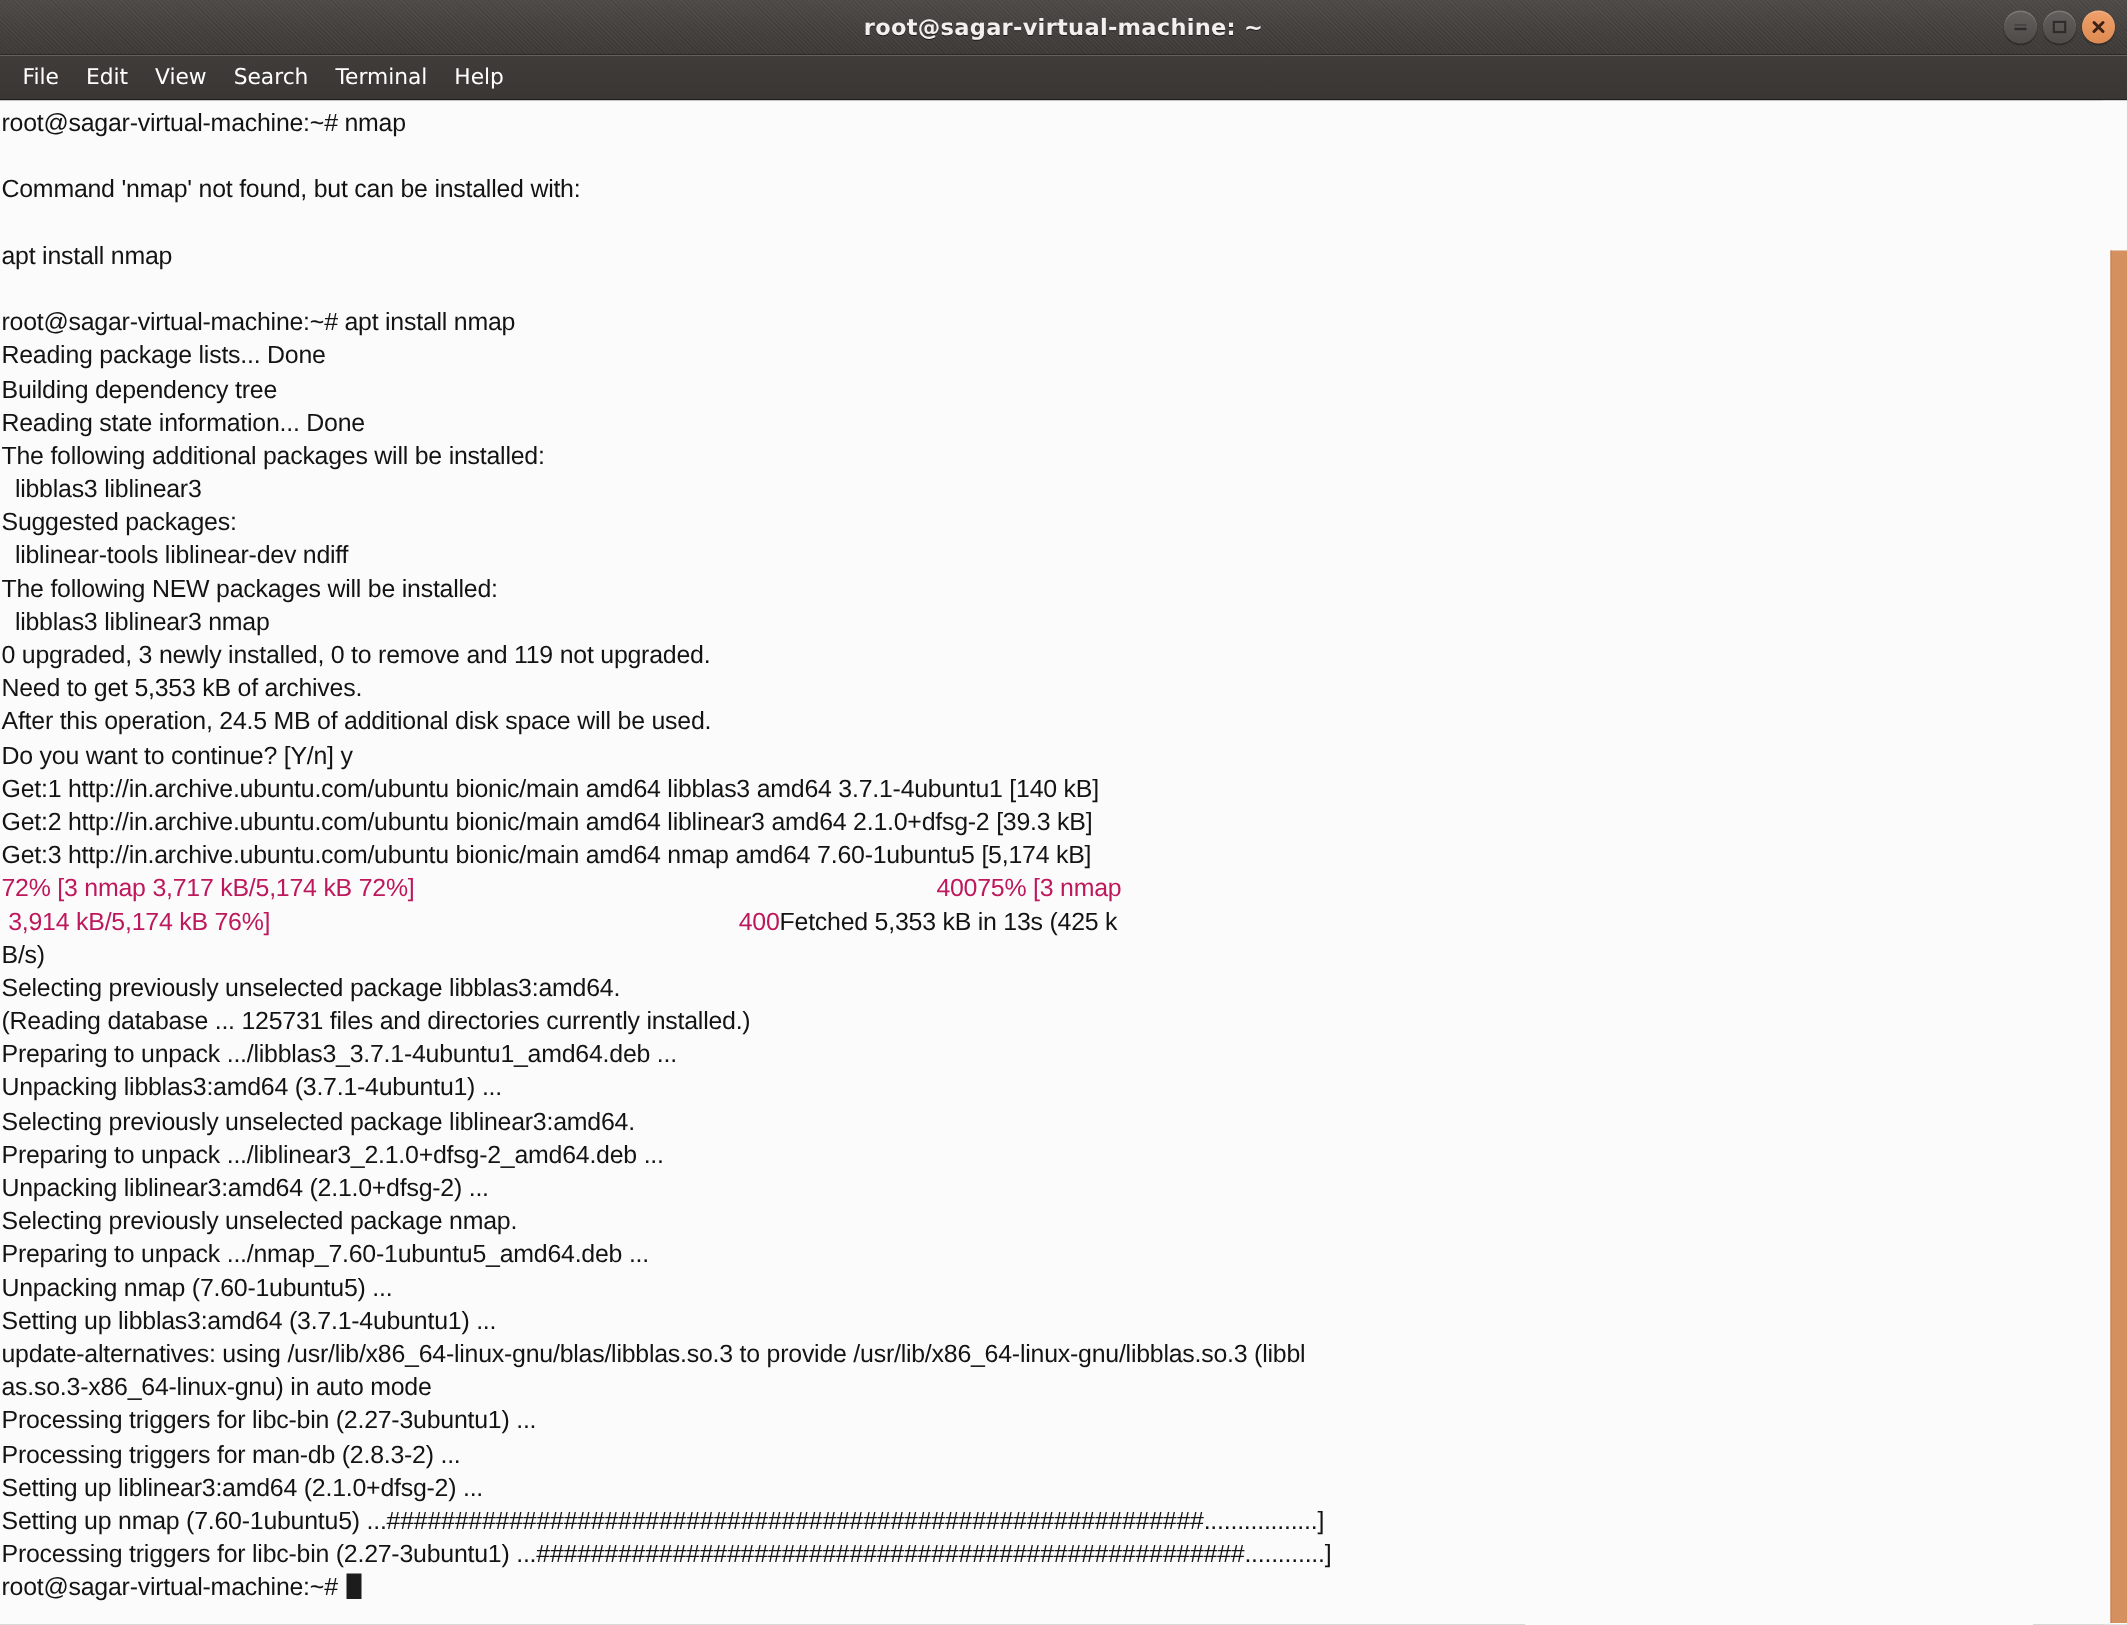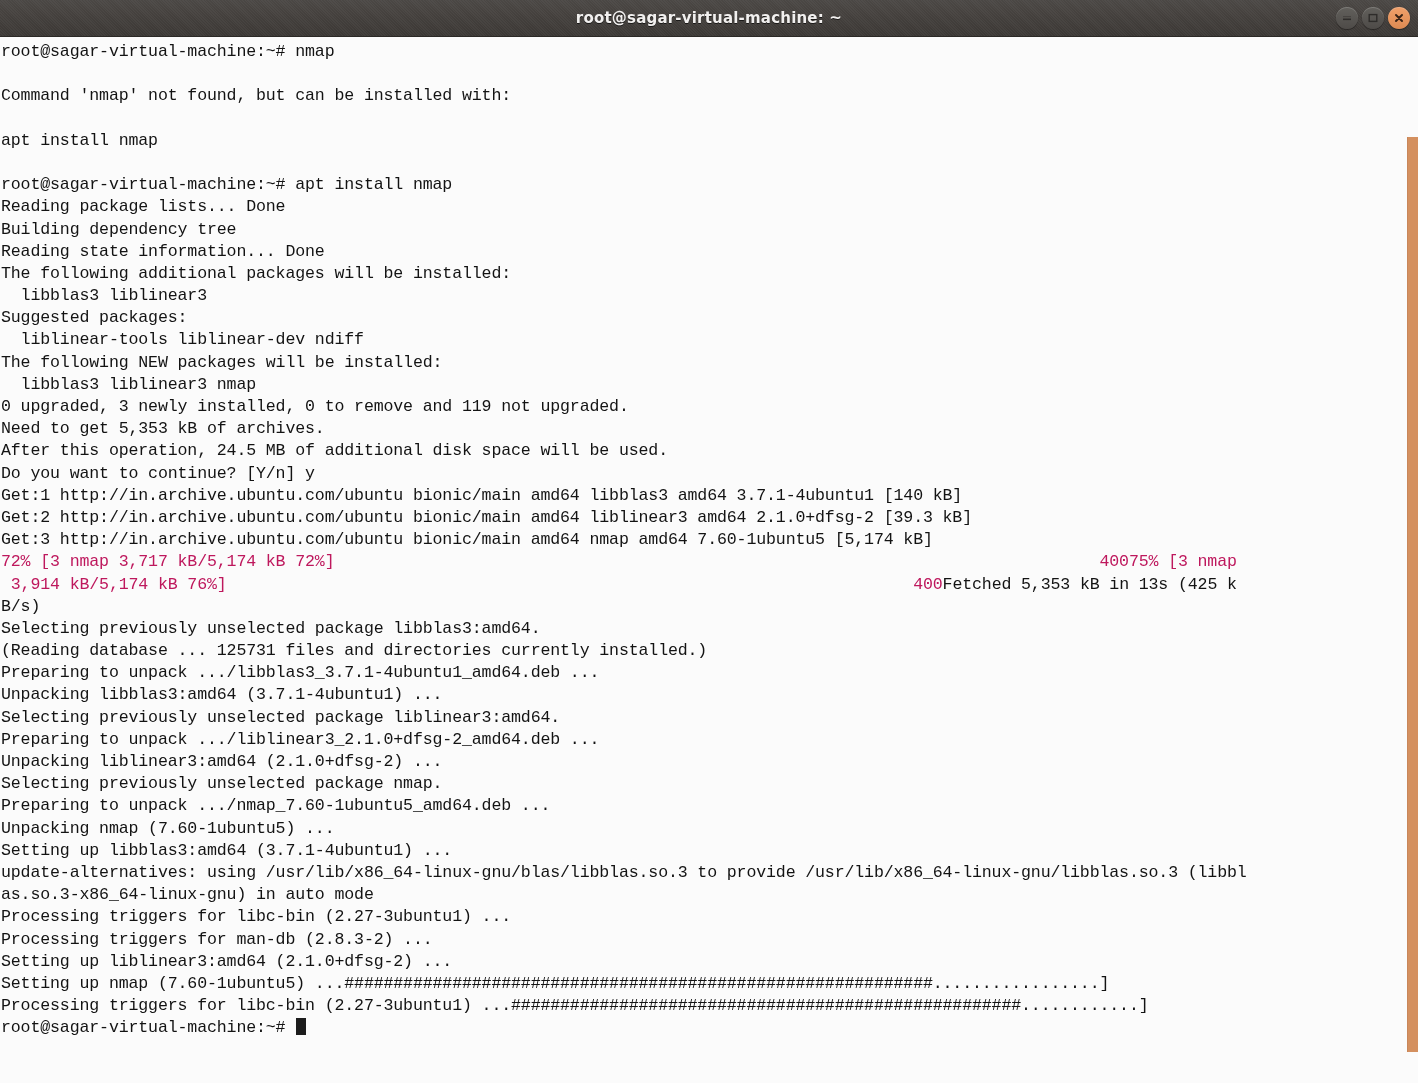--- a/index.html
+++ b/index.html
@@ -99,21 +99,21 @@
     background: #fbfbfb;
     overflow: hidden;
   }
   #screen {
     position: absolute;
     left: 0;
     top: 0;
     right: 0;
     padding: 4px 16px 0 1px;
     box-sizing: border-box;
-    font-family: Liberation Mono, monospace;
+    font-family: Liberation Sans, sans-serif;
     font-size: 16.6px;
     line-height: 22.2px;
     color: #131313;
     white-space: pre;
     letter-spacing: -0.15px;
   }
   .ln { display: block; height: 22.2px; }
   .orange { color: #be185d; }
 
   .cursor {
@@ -170,20 +170,28 @@
       <div class="wbtn close">
         <span>
           <svg width="12" height="12" viewBox="0 0 12 12">
             <path d="M3 3 L9 9 M9 3 L3 9" stroke="#3a2316" stroke-width="2" stroke-linecap="round"></path>
           </svg>
         </span>
       </div>
     </div>
   </div>
 
+  <div id="menubar">
+    <div class="menu-item">File</div>
+    <div class="menu-item">Edit</div>
+    <div class="menu-item">View</div>
+    <div class="menu-item">Search</div>
+    <div class="menu-item">Terminal</div>
+    <div class="menu-item">Help</div>
+  </div>
 
   <div id="terminal">
     <div id="screen"><span class="ln">root@sagar-virtual-machine:~# nmap</span><span class="ln">&nbsp;</span><span class="ln">Command 'nmap' not found, but can be installed with:</span><span class="ln">&nbsp;</span><span class="ln">apt install nmap</span><span class="ln">&nbsp;</span><span class="ln">root@sagar-virtual-machine:~# apt install nmap</span><span class="ln">Reading package lists... Done</span><span class="ln">Building dependency tree</span><span class="ln">Reading state information... Done</span><span class="ln">The following additional packages will be installed:</span><span class="ln">  libblas3 liblinear3</span><span class="ln">Suggested packages:</span><span class="ln">  liblinear-tools liblinear-dev ndiff</span><span class="ln">The following NEW packages will be installed:</span><span class="ln">  libblas3 liblinear3 nmap</span><span class="ln">0 upgraded, 3 newly installed, 0 to remove and 119 not upgraded.</span><span class="ln">Need to get 5,353 kB of archives.</span><span class="ln">After this operation, 24.5 MB of additional disk space will be used.</span><span class="ln">Do you want to continue? [Y/n] y</span><span class="ln">Get:1 http://in.archive.ubuntu.com/ubuntu bionic/main amd64 libblas3 amd64 3.7.1-4ubuntu1 [140 kB]</span><span class="ln">Get:2 http://in.archive.ubuntu.com/ubuntu bionic/main amd64 liblinear3 amd64 2.1.0+dfsg-2 [39.3 kB]</span><span class="ln">Get:3 http://in.archive.ubuntu.com/ubuntu bionic/main amd64 nmap amd64 7.60-1ubuntu5 [5,174 kB]</span><span class="ln"><span class="orange">72% [3 nmap 3,717 kB/5,174 kB 72%]</span><span>                                                                              </span><span class="orange">40075% [3 nmap</span></span><span class="ln"><span class="orange"> 3,914 kB/5,174 kB 76%]</span><span>                                                                      </span><span class="orange">400</span><span>Fetched 5,353 kB in 13s (425 k</span></span><span class="ln">B/s)</span><span class="ln">Selecting previously unselected package libblas3:amd64.</span><span class="ln">(Reading database ... 125731 files and directories currently installed.)</span><span class="ln">Preparing to unpack .../libblas3_3.7.1-4ubuntu1_amd64.deb ...</span><span class="ln">Unpacking libblas3:amd64 (3.7.1-4ubuntu1) ...</span><span class="ln">Selecting previously unselected package liblinear3:amd64.</span><span class="ln">Preparing to unpack .../liblinear3_2.1.0+dfsg-2_amd64.deb ...</span><span class="ln">Unpacking liblinear3:amd64 (2.1.0+dfsg-2) ...</span><span class="ln">Selecting previously unselected package nmap.</span><span class="ln">Preparing to unpack .../nmap_7.60-1ubuntu5_amd64.deb ...</span><span class="ln">Unpacking nmap (7.60-1ubuntu5) ...</span><span class="ln">Setting up libblas3:amd64 (3.7.1-4ubuntu1) ...</span><span class="ln">update-alternatives: using /usr/lib/x86_64-linux-gnu/blas/libblas.so.3 to provide /usr/lib/x86_64-linux-gnu/libblas.so.3 (libbl</span><span class="ln">as.so.3-x86_64-linux-gnu) in auto mode</span><span class="ln">Processing triggers for libc-bin (2.27-3ubuntu1) ...</span><span class="ln">Processing triggers for man-db (2.8.3-2) ...</span><span class="ln">Setting up liblinear3:amd64 (2.1.0+dfsg-2) ...</span><span class="ln">Setting up nmap (7.60-1ubuntu5) ...############################################################.................]</span><span class="ln">Processing triggers for libc-bin (2.27-3ubuntu1) ...####################################################............]</span><span class="ln"><span>root@sagar-virtual-machine:~# </span><span class="cursor"></span></span></div>
 
     <div id="scrollbar-track">
       <div id="scrollbar-thumb" style="top: 100px; height: 915px;"></div>
     </div>
   </div>
 
 </div>

